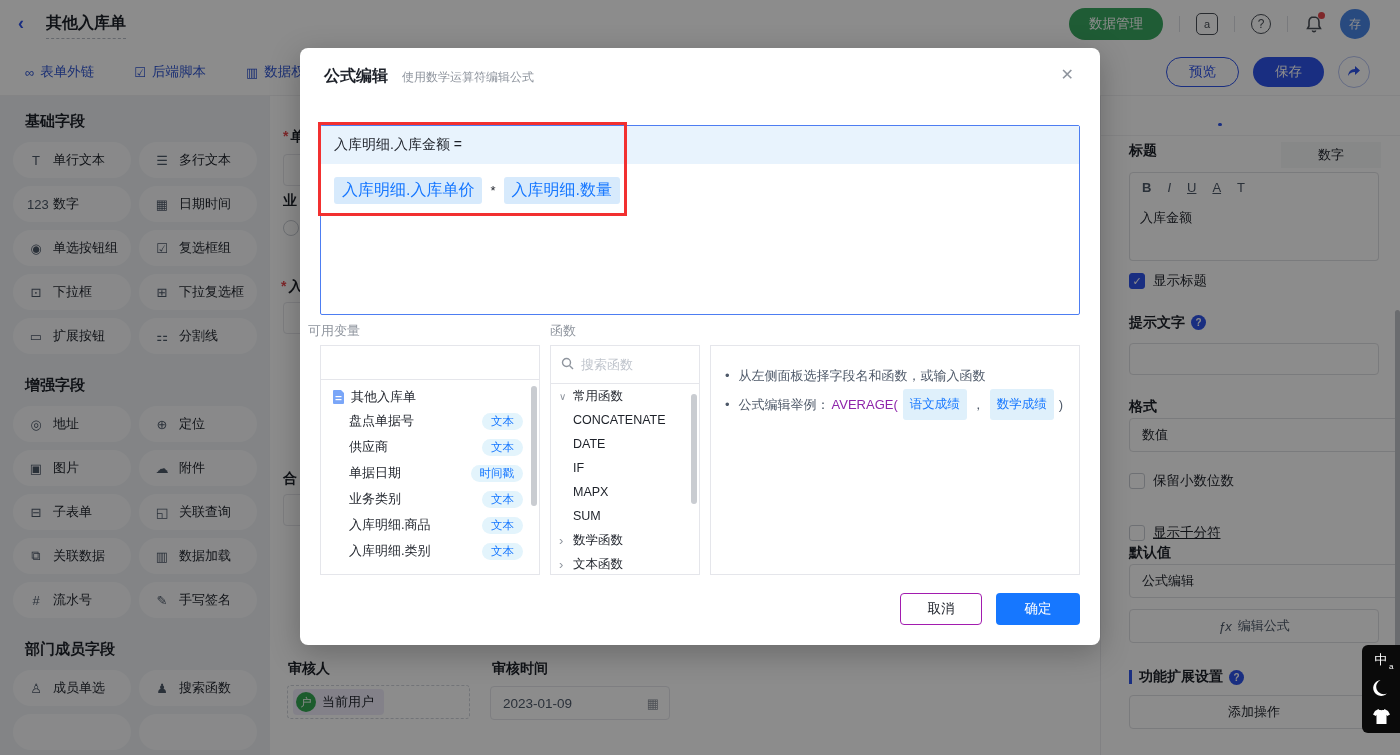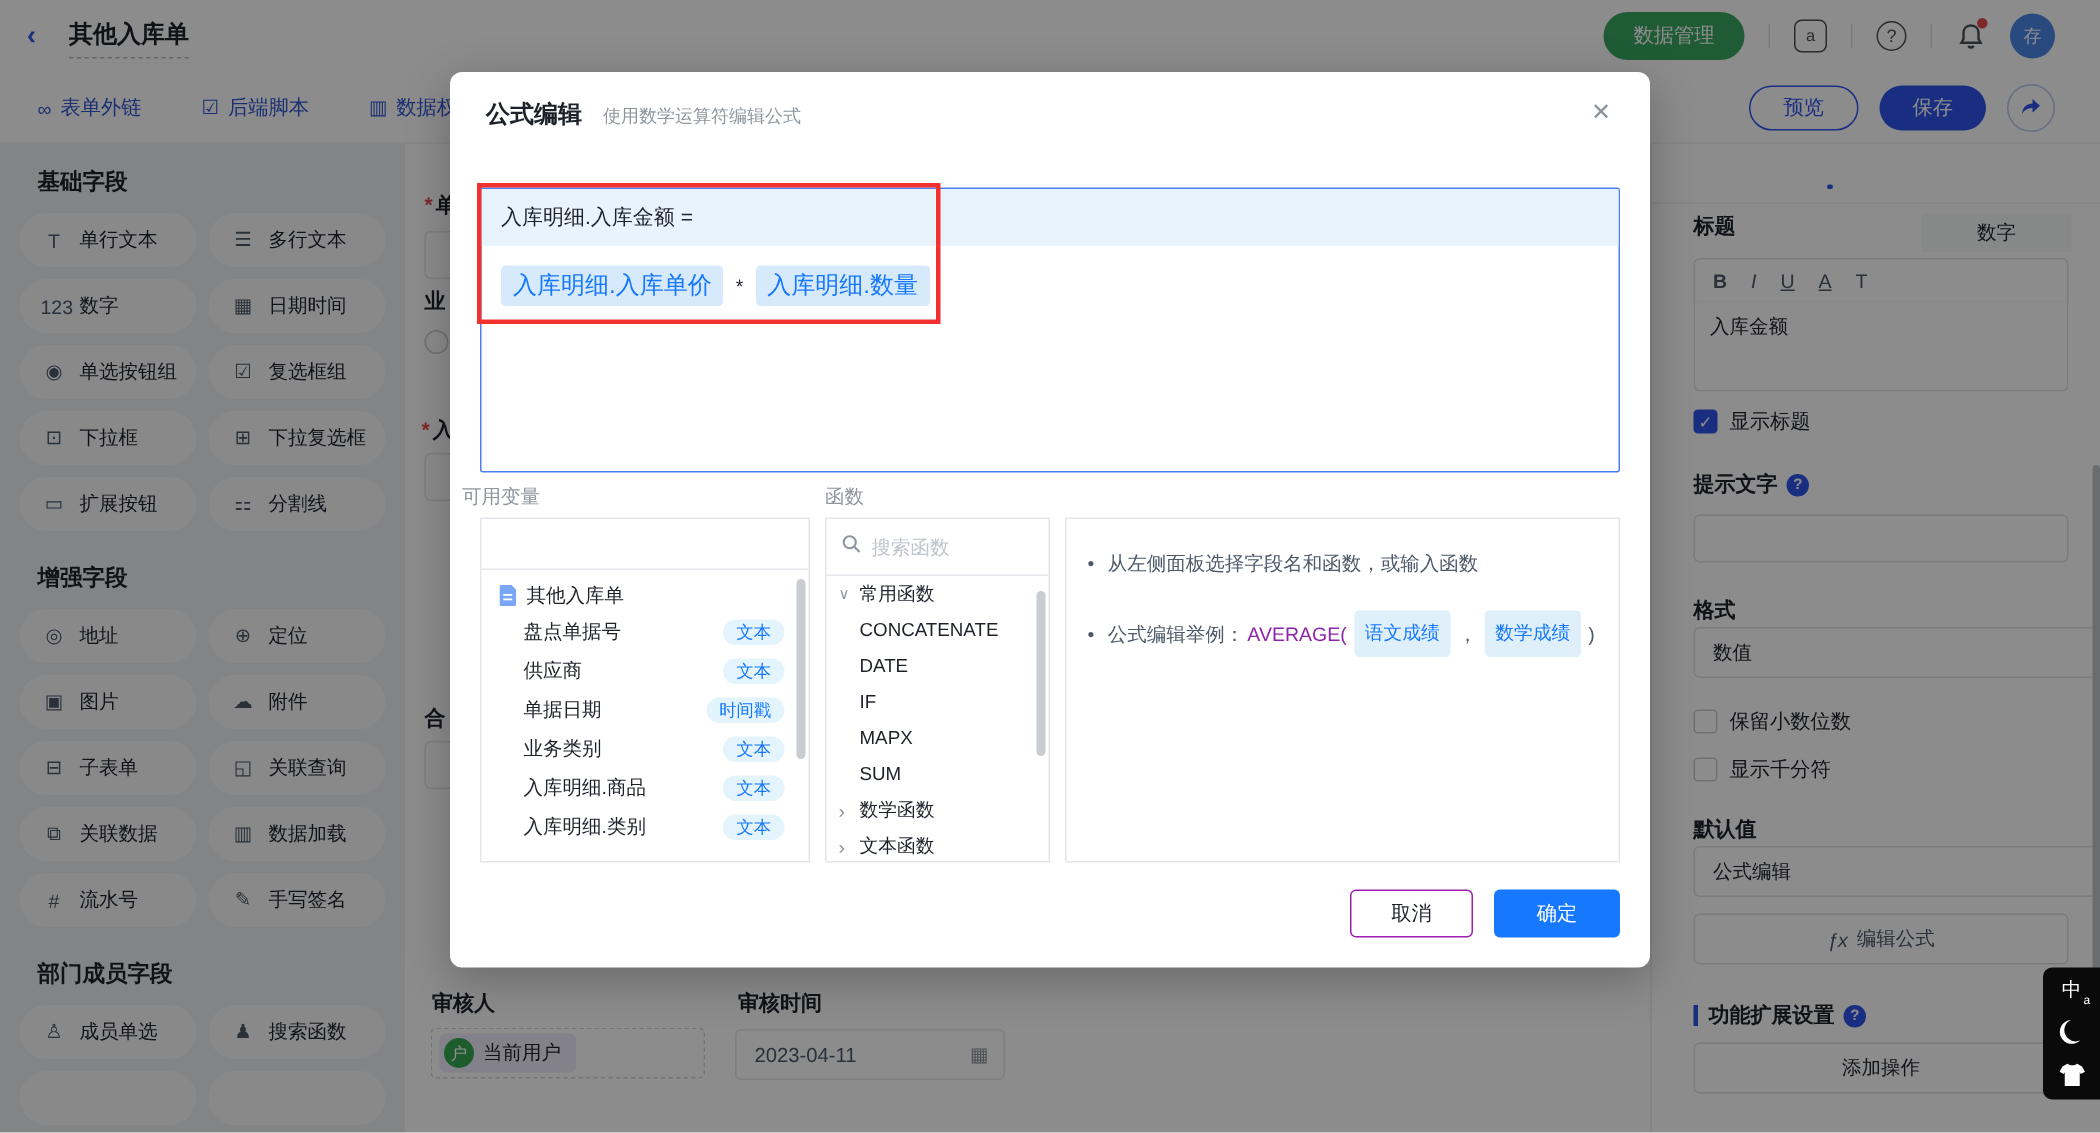--- a/index.html
+++ b/index.html
@@ -120,21 +120,21 @@
   .fn-row { display:flex; align-items:center; height:24px; font-size:12.5px; color:#1d2129; padding-left:8px; cursor:pointer; }
   .fn-caret { width:14px; color:#8f959e; font-size:10px; }
   .fn-row[data-kind="item"] { padding-left:22px; }
   .fn-row[data-kind="group-closed"] .fn-caret::before { content:"›"; font-size:13px; }
   .fn-row[data-kind="group-open"] .fn-caret::before { content:"∨"; }
   .f-scroll { position:absolute; right:2px; top:48px; width:6px; height:110px; background:#c9ccd1; border-radius:3px; cursor:grab; }
   .hints-panel { position:absolute; left:410px; top:297px; width:370px; height:230px; border:1px solid #e5e6eb; background:#fff; padding:16px 14px; }
   .hint-line { font-size:13px; color:#4e5969; line-height:27px; display:flex; align-items:center; flex-wrap:wrap; }
   .hint-line::before { content:"•"; margin-right:9px; color:#4e5969; }
   .hint-func { color:#8e24aa; margin-left:2px; }
-  .hint-token { background:#dff0fb; color:#1677ff; font-size:12.5px; padding:2px 7px; border-radius:3px; margin:18px 5px; cursor:pointer; }
+  .hint-token { background:#dff0fb; color:#1677ff; font-size:12.5px; padding:2px 7px; border-radius:3px; margin:0 5px; cursor:pointer; }
   .m-footer { position:absolute; right:20px; top:545px; display:flex; gap:14px; }
   .btn-cancel { width:82px; height:32px; border:1px solid #a21caf; border-radius:4px; background:#fff; color:#1d2129; font-size:13.5px; cursor:pointer; }
   .btn-ok { width:84px; height:32px; border:none; border-radius:4px; background:#1677ff; color:#fff; font-size:13.5px; cursor:pointer; }
 
   
   .float-widget { position:absolute; left:1362px; top:645px; width:38px; height:88px; background:#0a0a0a; border-radius:6px 0 0 6px; z-index:20; display:flex; flex-direction:column; align-items:center; justify-content:space-between; padding:8px 0 9px; }
   .fw-lang { color:#fff; font-size:13px; line-height:1; position:relative; cursor:pointer; }
   .fw-lang .sub { position:absolute; right:-6px; bottom:-5px; font-size:8px; }
   .fw-item { cursor:pointer; display:flex; align-items:center; justify-content:center; }
 </style>
@@ -317,21 +317,21 @@
 
     <span class="fld-label" style="left:18px;top:564px;">审核人</span>
     <div class="reviewer-box">
       <span class="member-chip">
         <span class="member-avatar">户</span>
         <span class="member-name">当前用户</span>
       </span>
     </div>
     <span class="fld-label" style="left:222px;top:564px;">审核时间</span>
     <div class="date-box">
-      <span class="date-text">2023-04-11</span>
+      <span class="date-text">2023-01-09</span>
       <span class="cal-icon">▦</span>
     </div>
   </main>
 
   <aside class="rpanel">
     <div class="rtabs">
 
     <span class="rtab" data-active="true"></span>
         <span class="rtab"></span>
       </div>
@@ -353,21 +353,21 @@
     <input class="r-input" style="top: 247px;">
     <span class="r-label" style="top:302px;">格式</span>
     <div class="r-select" style="top:322px;">
       <span>数值</span>
       <span class="chev">∨</span>
     </div>
     <div class="chk-row" style="top:376px;">
       <span class="chk"></span>
       <span class="chk-label">保留小数位数</span>
     </div>
-    <div class="chk-row" style="top:408px;">
+    <div class="chk-row" style="top:428px;text-decoration:underline;">
       <span class="chk"></span>
       <span class="chk-label">显示千分符</span>
     </div>
     <span class="r-label" style="top:448px;">默认值</span>
     <div class="r-select" style="top:468px;">
       <span>公式编辑</span>
       <span class="chev">∨</span>
     </div>
     <button class="r-btn" style="top:513px;">
       <span class="fx">ƒx</span>

